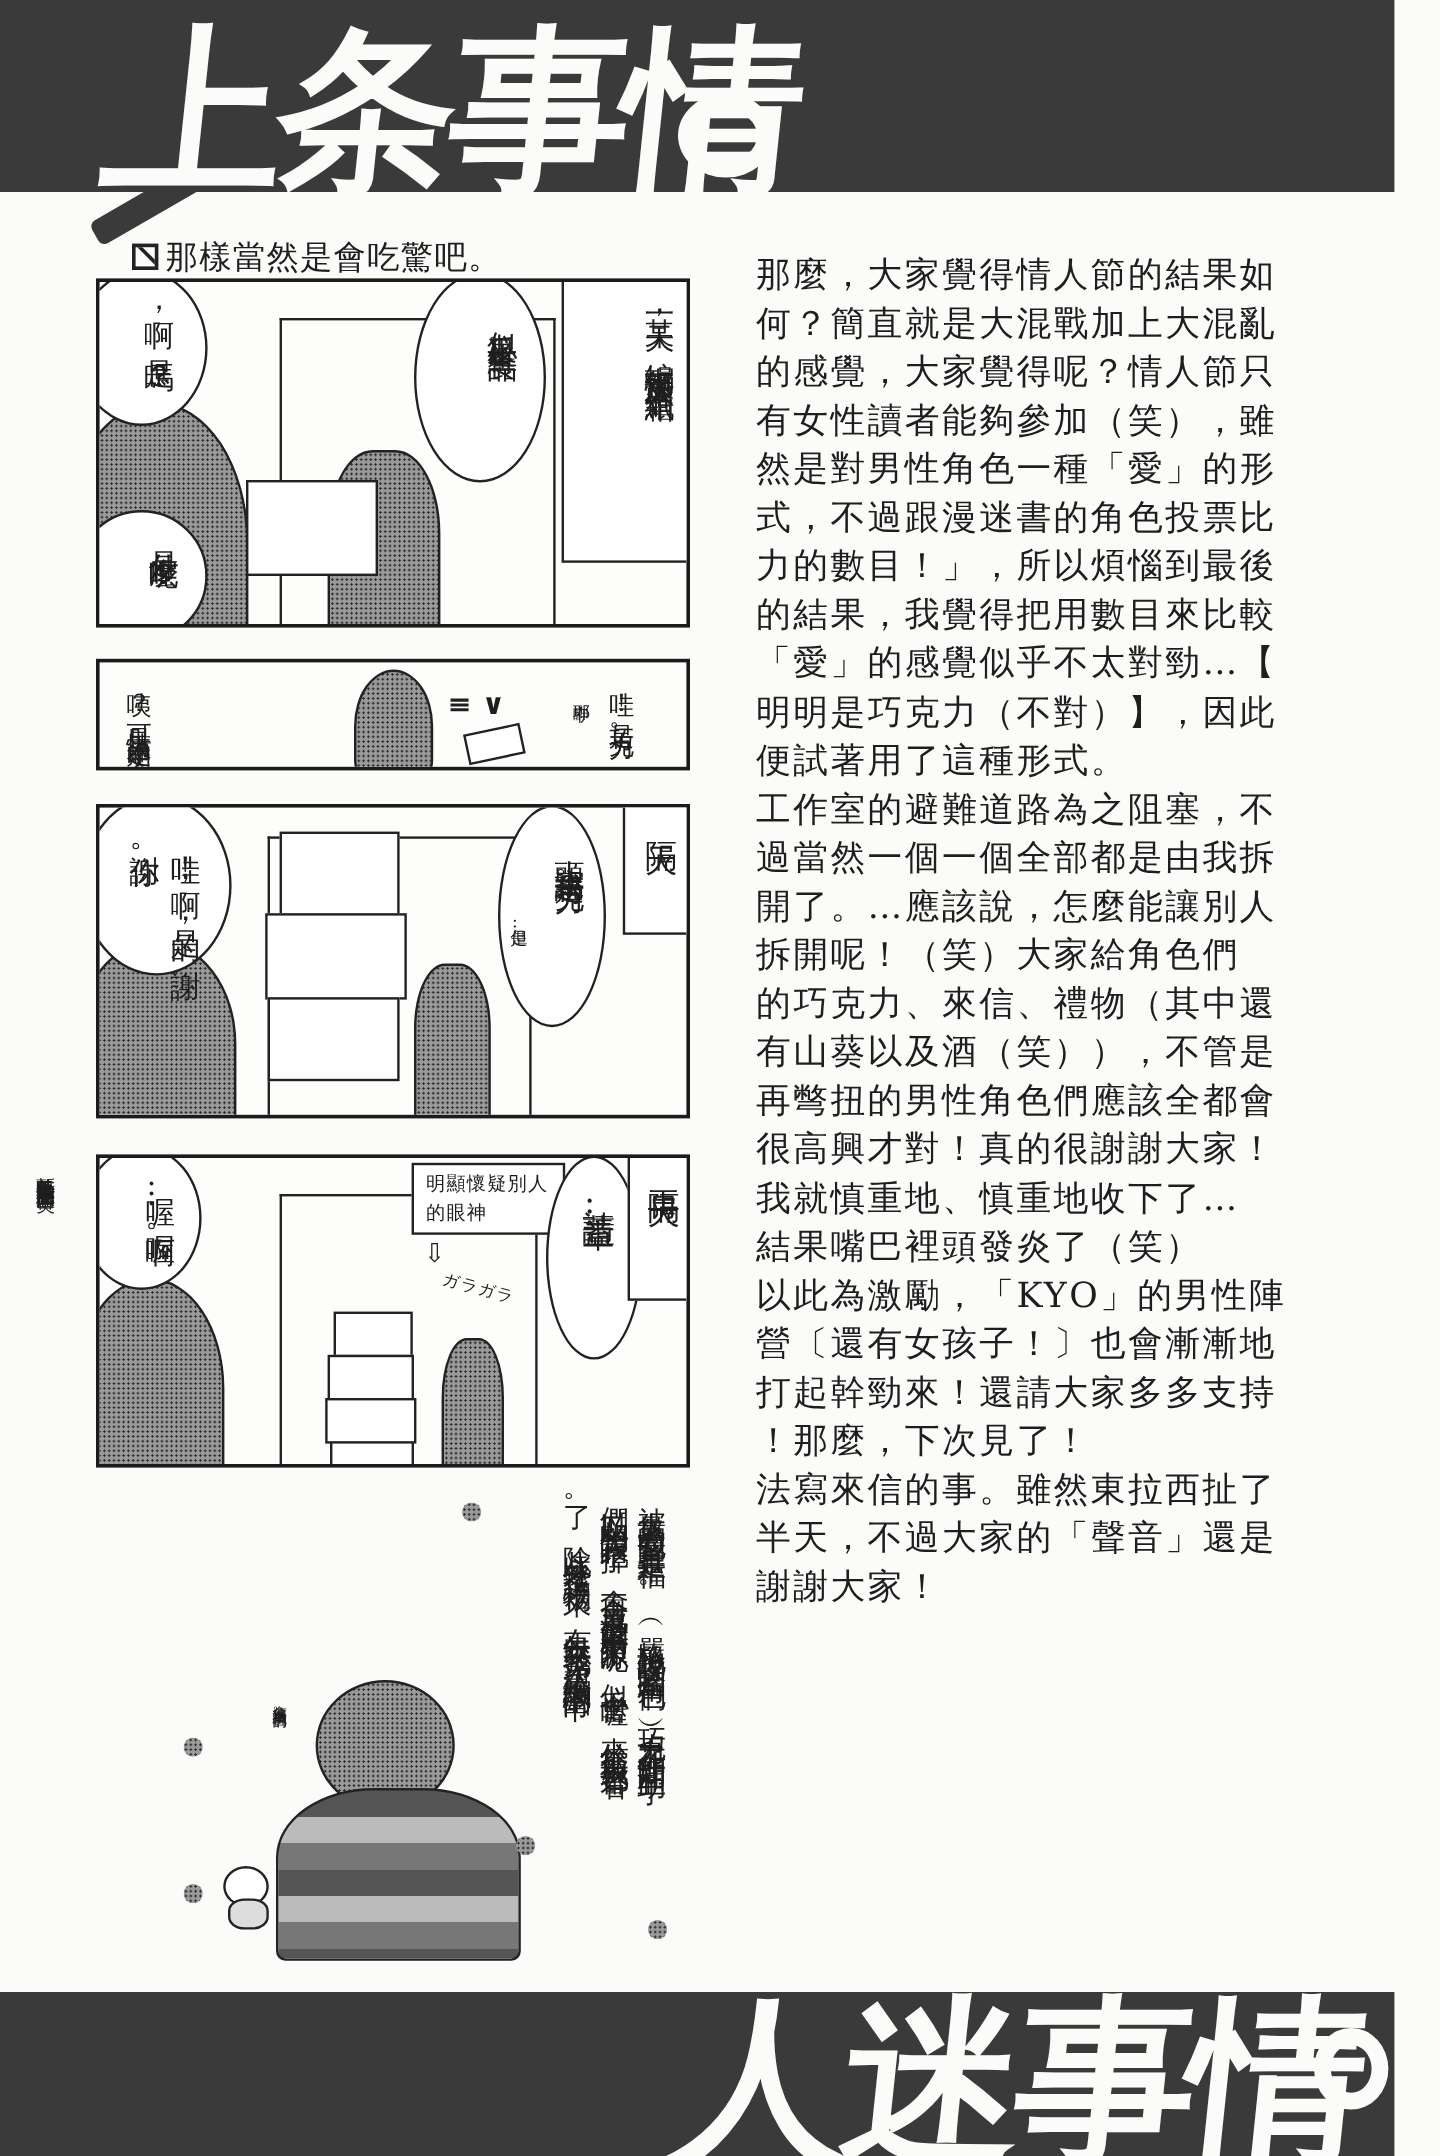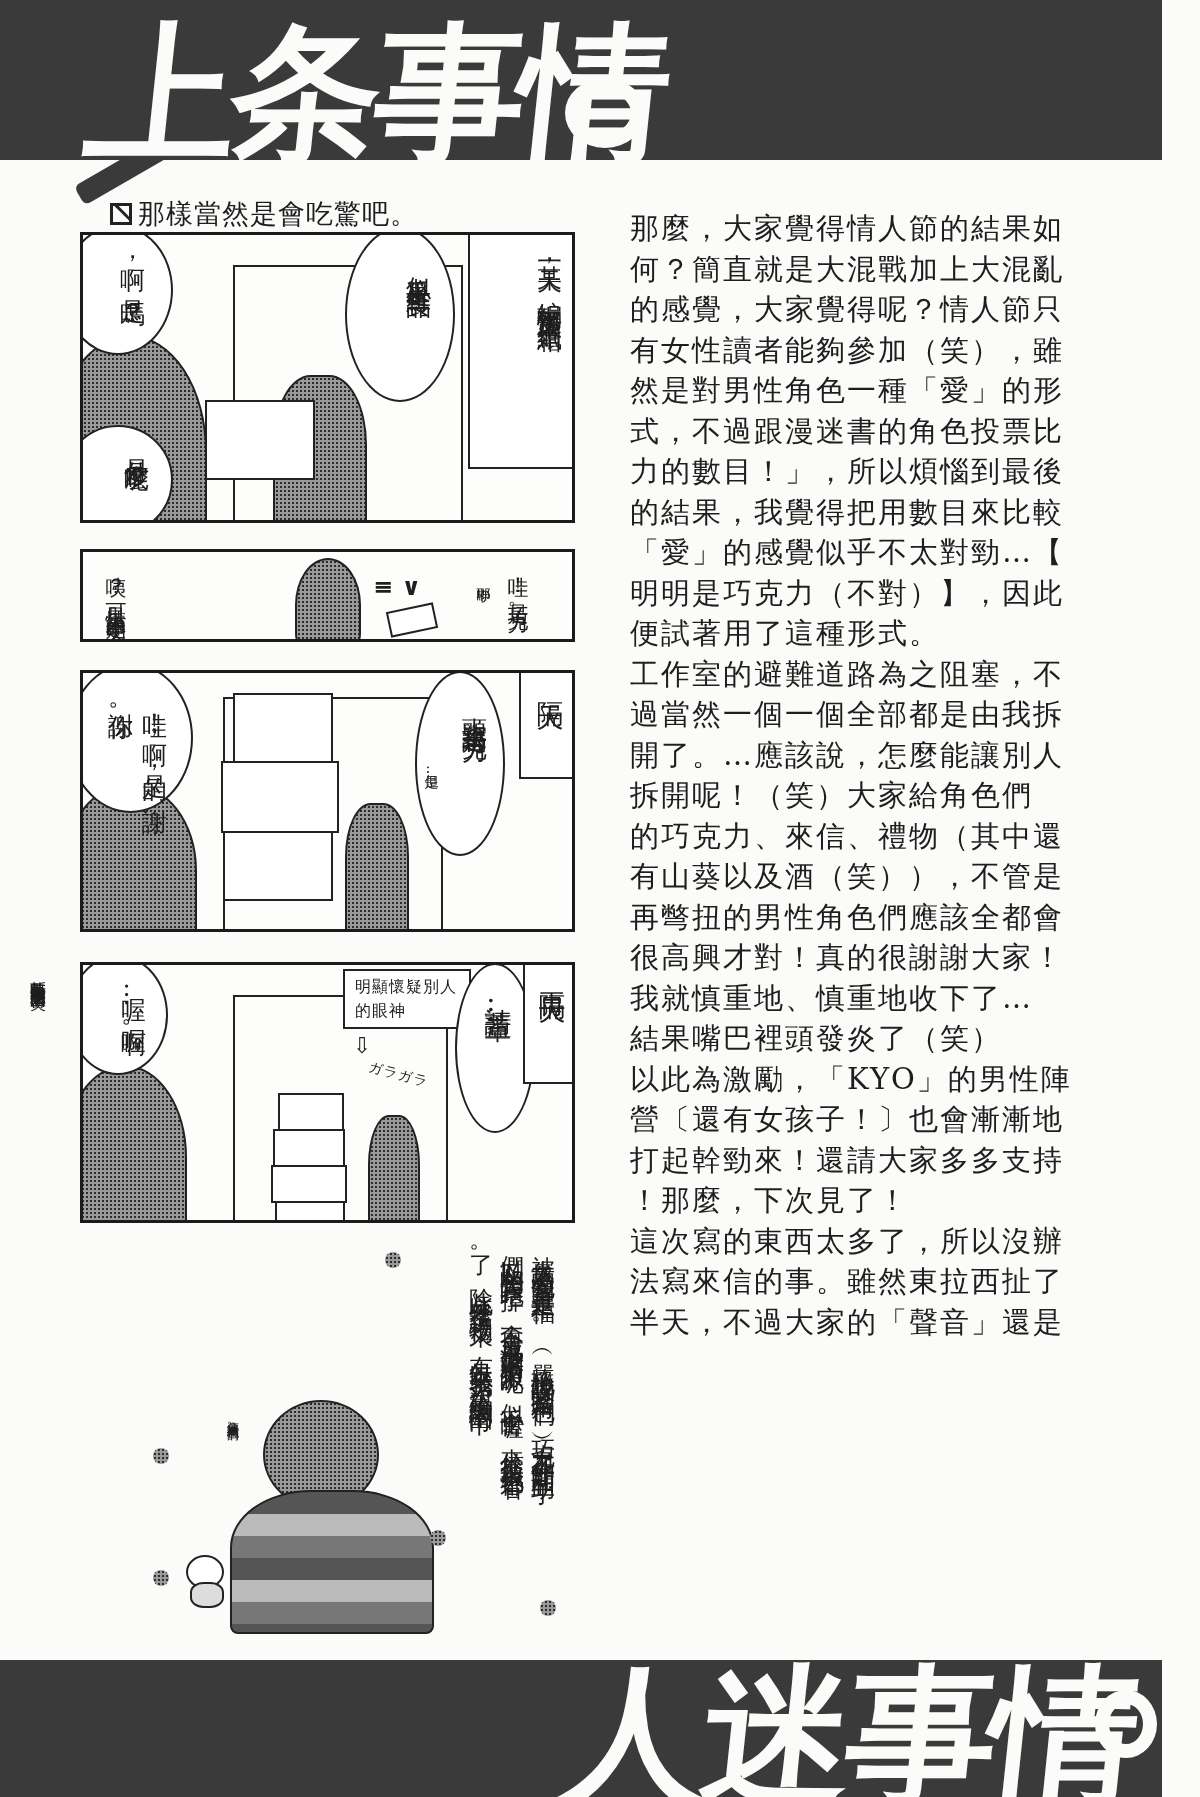--- a/index.html
+++ b/index.html
@@ -77,23 +77,23 @@
   <p>的巧克力、來信、禮物（其中還</p>
   <p>有山葵以及酒（笑）），不管是</p>
   <p>再彆扭的男性角色們應該全都會</p>
   <p>很高興才對！真的很謝謝大家！</p>
   <p>我就慎重地、慎重地收下了…</p>
   <p>結果嘴巴裡頭發炎了（笑）</p>
   <p>以此為激勵，「KYO」的男性陣</p>
   <p>營〔還有女孩子！〕也會漸漸地</p>
   <p>打起幹勁來！還請大家多多支持</p>
   <p>！那麼，下次見了！</p>
-  <p>這次寫的東西太多了，所以沒辦</p>
   <p>法寫來信的事。雖然東拉西扯了</p>
   <p>半天，不過大家的「聲音」還是</p>
+  <p>謝謝大家！</p>
 </div>
 
 <div class="panel" style="left:80px;top:232px;width:495px;height:291px;">
   <div class="door" style="left:150px;top:30px;width:230px;height:270px;"></div>
   <div class="screen abs" style="left:-30px;top:100px;width:150px;height:230px;border-radius:50% 50% 0 0;border:2.5px solid #222;"></div>
   <div class="screen abs" style="left:190px;top:140px;width:90px;height:170px;border-radius:40% 40% 0 0;border:2.5px solid #222;"></div>
   <div class="box" style="left:122px;top:165px;width:110px;height:80px;"></div>
   <div class="bubble" style="left:-20px;top:-10px;width:110px;height:130px;">
     <div class="vtext" style="right:22px;top:22px;height:100px;">啊，是嗎？</div>
   </div>

